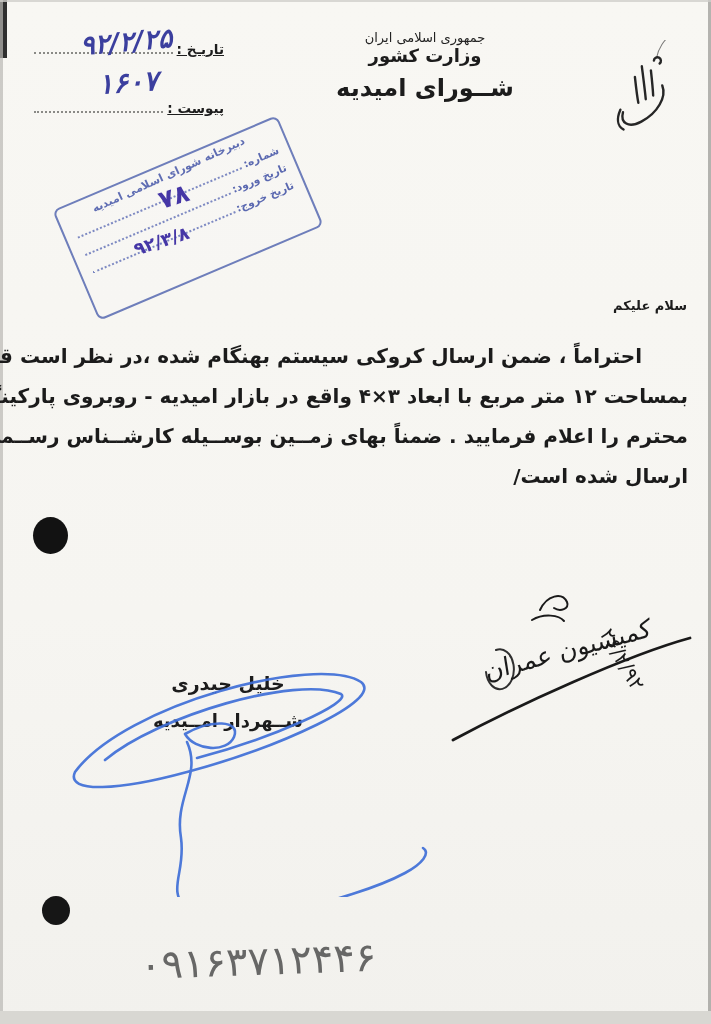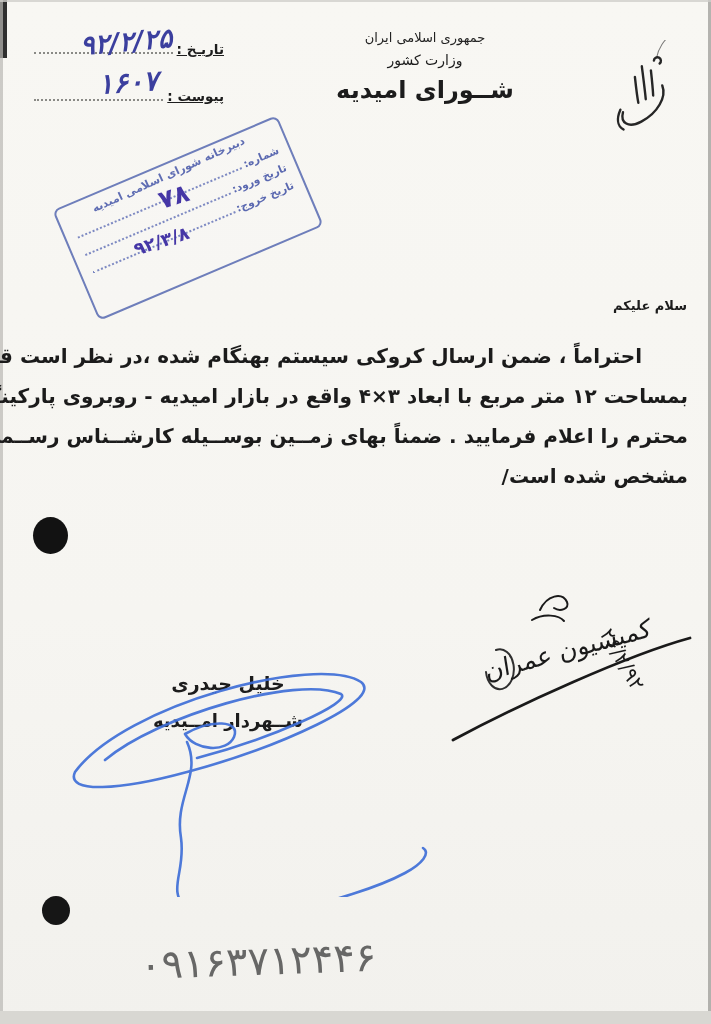--- a/index.html
+++ b/index.html
@@ -13,21 +13,21 @@
   
   .edge-left-dark{position:absolute;left:0;top:0;width:7px;height:58px;background:#2f2f2f;}
   .edge-left{position:absolute;left:0;top:0;width:3px;height:100%;background:#b9b8b4;opacity:.7;}
   .edge-right{position:absolute;right:0;top:0;width:3px;height:100%;background:#8f8f8b;opacity:.65;}
   .edge-bottom{position:absolute;left:0;bottom:0;width:100%;height:13px;background:#d8d7d2;}
   .edge-top{position:absolute;left:0;top:0;width:100%;height:2px;background:#cfcecb;opacity:.8;}
 
   
   .org{position:absolute; top:30px; left:300px; width:250px; text-align:center; direction:rtl;}
   .org .l1{font-size:13px; letter-spacing:0; color:#222;}
-  .org .l2{font-size:14px; font-weight:normal; margin-top:7px;}
+  .org .l2{font-size:18px; font-weight:bold; }
   .org .l3{font-size:16px; margin-top:6px;}
   .org .l4{font-size:24px; font-weight:bold; margin-top:8px;}
 
   
   .fields{position:absolute; left:32px; top:40px; width:192px; direction:rtl;}
   .frow{display:flex; align-items:flex-end; margin-bottom:17px;}
   .frow .lbl{font-size:13.5px; font-weight:bold; white-space:nowrap; color:#1d1d1d;text-decoration:underline;}
   .frow .dots{flex:1; border-bottom:2px dotted #8a8a86; margin:0 4px 3px 2px; height:12px;}
   .hand{color:#3b3f9e; font-style:italic;}
   .hv-date{position:absolute; left:48px; top:-14px; font-size:27px; transform:rotate(-5deg); font-weight:bold;}
@@ -111,21 +111,21 @@
     <div class="l1">جمهوری اسلامی ایران</div>
     <div class="l2">وزارت کشور</div>
     <div class="l4">شــورای امیدیه</div>
   </div>
 
   <div class="fields">
     <div class="frow">
       <span class="lbl">تاریـخ :</span>
       <span class="dots"></span>
     </div>
-    <div class="frow" style="margin-top:30px;">
+    <div class="frow" style="margin-top:42px;">
       <span class="lbl">پیوست :</span>
       <span class="dots"></span>
     </div>
     <span class="hand hv-date">۹۲/۲/۲۵</span>
     <span class="hand hv-num">۱۶۰۷</span>
   </div>
 
   <div class="stamp">
     <div class="title">دبیرخانه شورای اسلامی امیدیه</div>
     <div class="srow">
@@ -143,21 +143,21 @@
     <span class="hw hw1">۷۸</span>
     <span class="hw hw2">۹۲/۳/۸</span>
   </div>
 
   <div class="salutation">سلام علیکم</div>
 
   <div class="body-text">
     <div class="ln first">احتراماً ، ضمن ارسال کروکی سیستم بهنگام شده ،در نظر است قطعــه زمینــی</div>
     <div class="ln">بمساحت ۱۲ متر مربع با ابعاد ۳×۴ واقع در بازار امیدیه - روبروی پارکینگ شــهرداری</div>
     <div class="ln">محترم را اعلام فرمایید . ضمناً بهای زمــین بوســیله کارشــناس رســمی دادگســتری</div>
-    <div class="ln last">مشخص شده است/</div>
+    <div class="ln last">ارسال شده است/</div>
   </div>
 
   <div class="hole1"></div>
   <div class="hole2"></div>
 
   <svg class="note-svg" viewBox="0 0 280 210">
     <g stroke="#1a1a1a" fill="none" stroke-linecap="round">
       <path d="M112,38 c7,-15 22,-18 27,-8 c3,7 -7,10 -13,6" stroke-width="2"></path>
       <path d="M104,48 c12,-7 27,-5 32,1" stroke-width="2"></path>
       <path d="M25,168 C90,133 200,83 262,66" stroke-width="2.8"></path>

